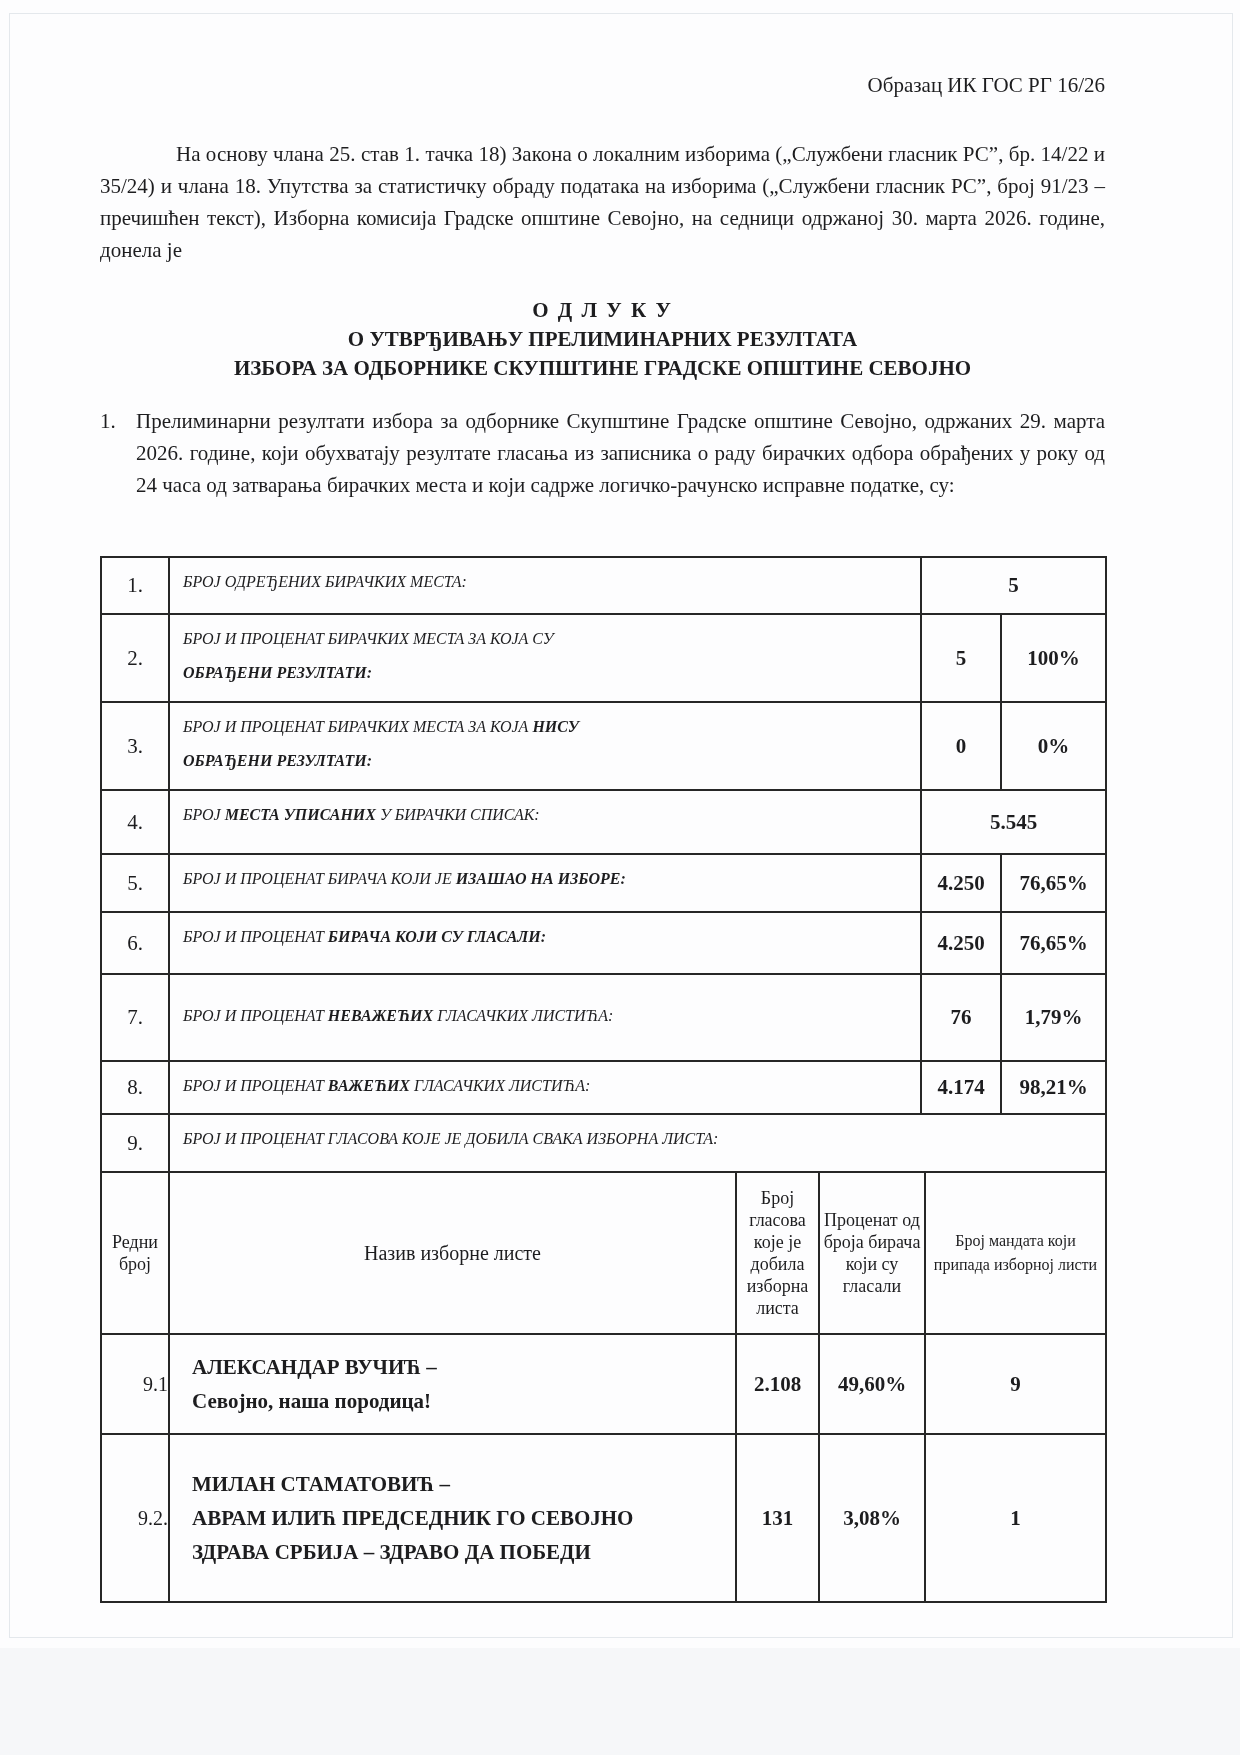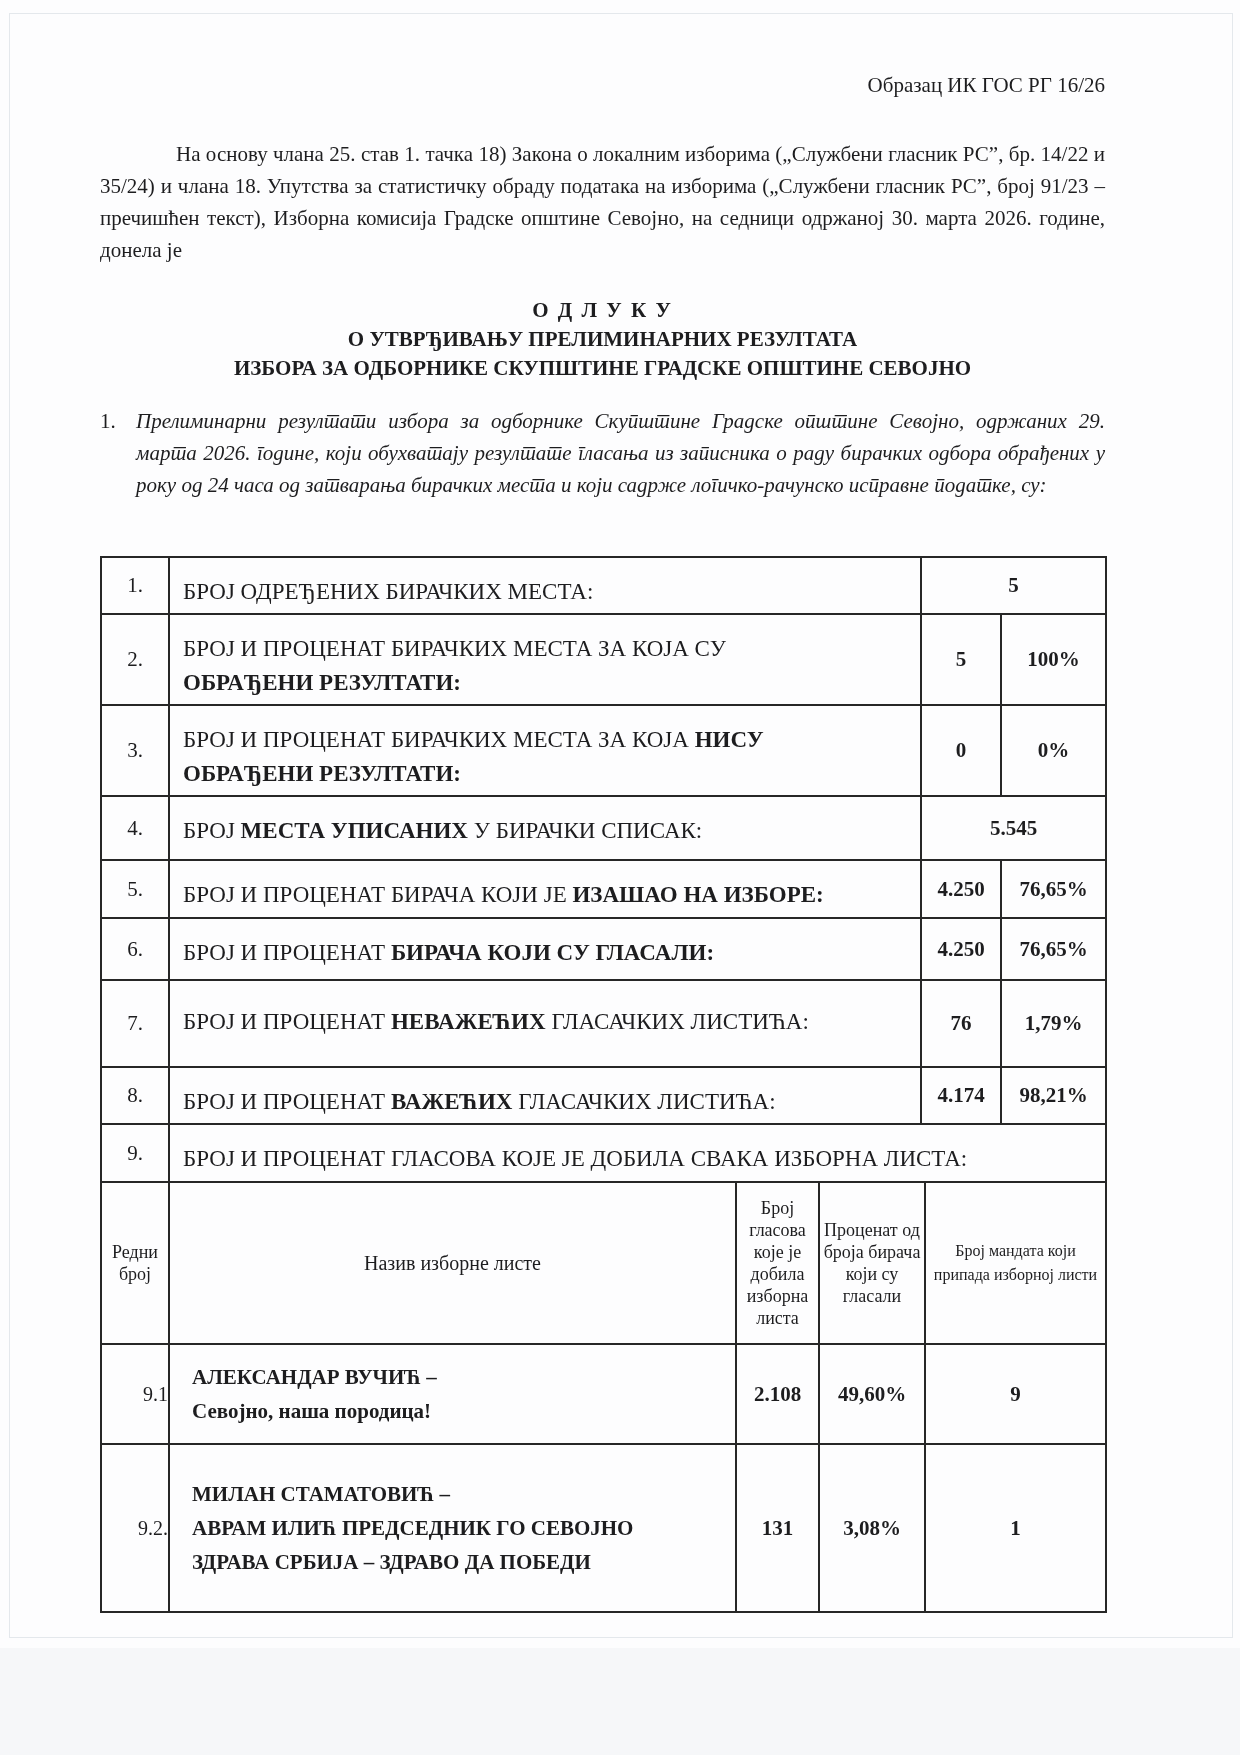--- a/index.html
+++ b/index.html
@@ -49,44 +49,45 @@
     line-height:29px;
   }
   .title-line1{letter-spacing:2px;}
   .item1{
     margin-top:22px;
     display:flex;
     font-size:21px;
     line-height:32px;
   }
   .item1-num{width:36px;flex:0 0 36px;}
-  .item1-text{flex:1;text-align:justify;font-style:italic;}
+  .item1-text{flex:1;text-align:justify;}
   table{
     border-collapse:collapse;
     table-layout:fixed;
     width:1005px;
   }
   .summary{margin-top:55px;}
   .lists{margin-top:-2px;}
   td{
     border:2px solid #272727;
     padding:0;
     overflow:hidden;
   }
   
   .num{
     text-align:center;
     vertical-align:middle;
     font-size:21px;
   }
   .lbl{
     vertical-align:top;
-    padding:17px 10px 4px 13px;
-    font-size:23px;
+    padding:7px 10px 4px 13px;
+    font-size:16px;
     line-height:34px;
+    font-style:italic;
   }
   .lbl-mid{vertical-align:middle;padding-top:0;}
   .val{
     text-align:center;
     vertical-align:middle;
     font-weight:bold;
     font-size:21px;
   }
   .b{font-weight:bold;}
   

